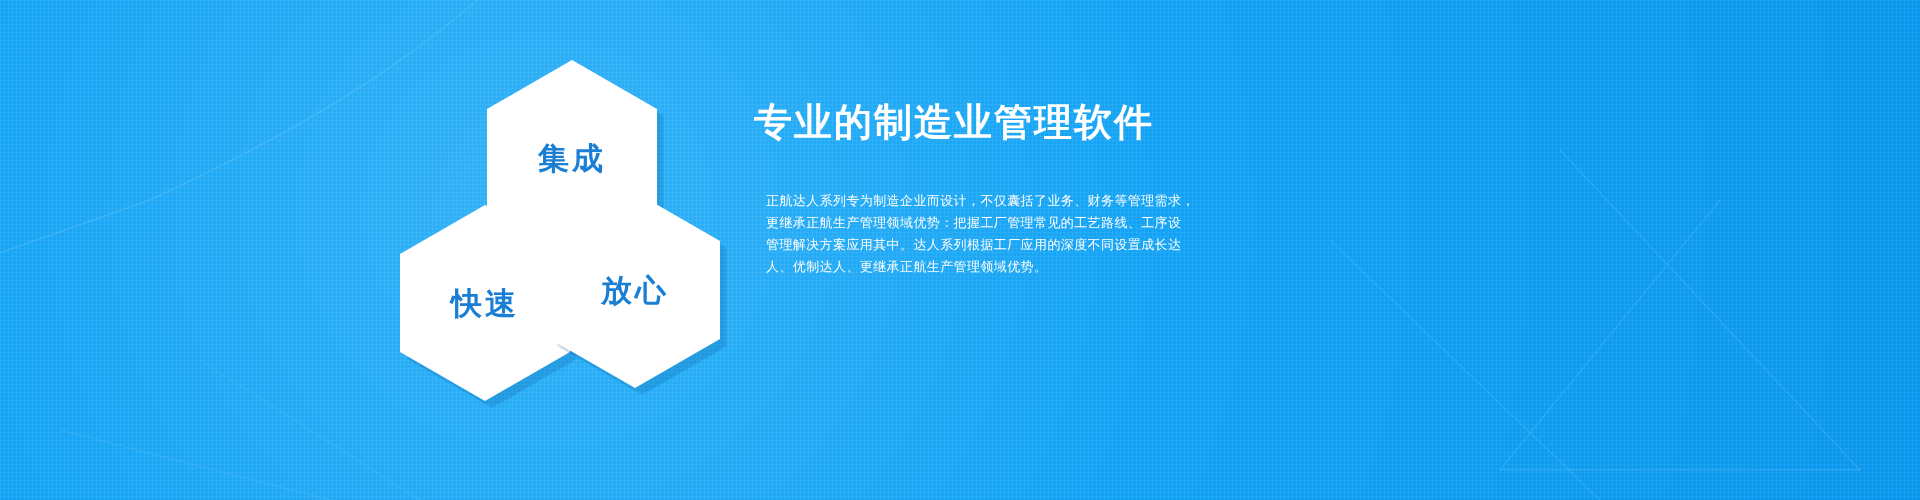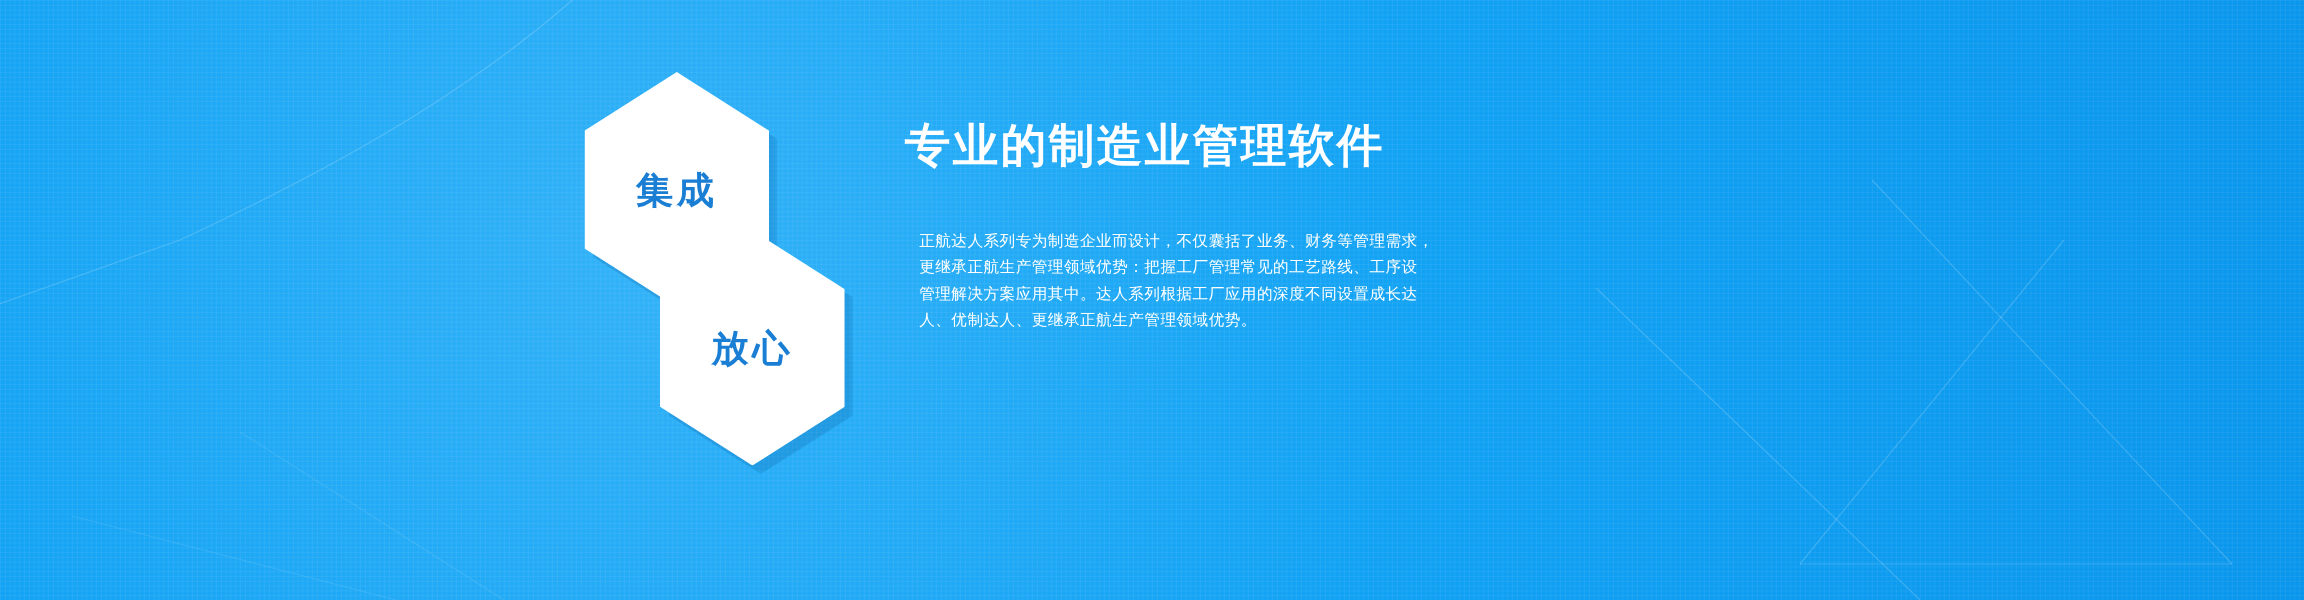--- a/index.html
+++ b/index.html
@@ -42,21 +42,21 @@
   
   #hexes {
     position: absolute;
     left: 400px;
     top: 60px;
     width: 340px;
     height: 280px;
   }
   .hex-wrap {
     position: absolute;
-    width: 154px;
+    width: 170px;
     height: 196px;
   }
   .hex {
     position: absolute;
     inset: 0;
     background: #ffffff;
     -webkit-clip-path: polygon(50% 0%, 100% 25%, 100% 75%, 50% 100%, 0% 75%, 0% 25%);
     clip-path: polygon(50% 0%, 100% 25%, 100% 75%, 50% 100%, 0% 75%, 0% 25%);
     display: flex;
     align-items: center;
@@ -137,20 +137,26 @@
 
   <div id="hexes">
 
     <div class="hex-wrap" id="hex-top">
       <div class="hex-shadow"></div>
       <div class="hex">
         <span class="hex-label">集成</span>
       </div>
     </div>
 
+    <div class="hex-wrap" id="hex-left">
+      <div class="hex-shadow"></div>
+      <div class="hex">
+        <span class="hex-label">快速</span>
+      </div>
+    </div>
 
     <div class="hex-wrap" id="hex-right">
       <div class="hex-shadow"></div>
       <div class="hex">
         <span class="hex-label">放心</span>
       </div>
     </div>
 
   </div>
 

